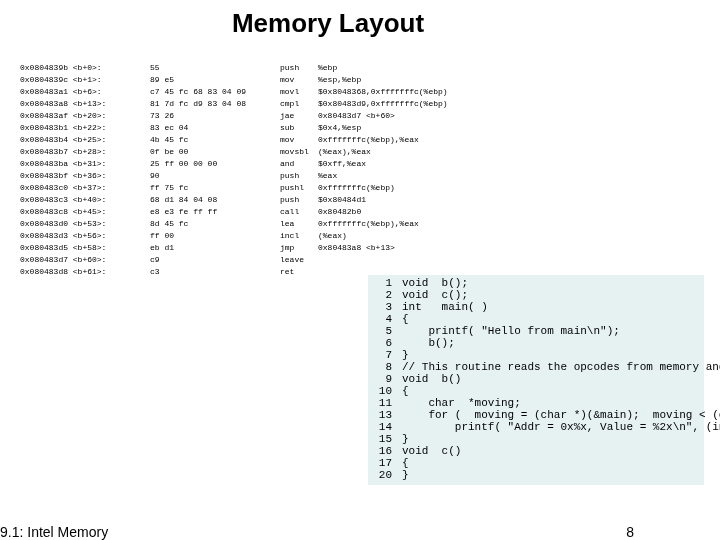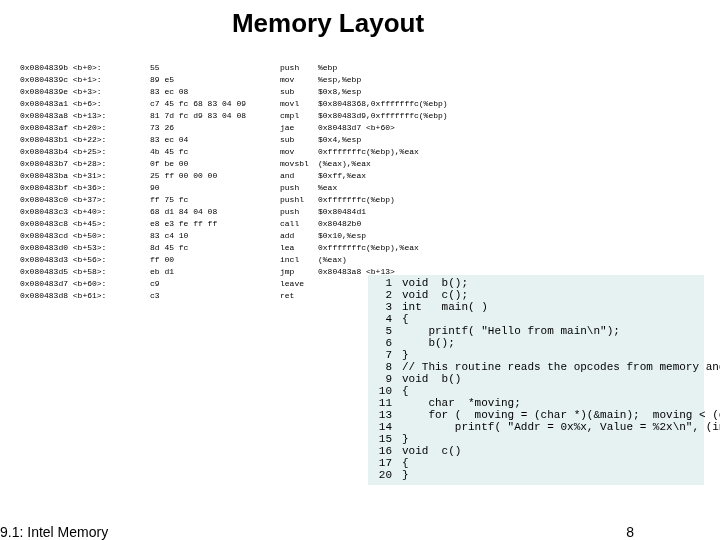--- a/index.html
+++ b/index.html
@@ -77,33 +77,31 @@
 </style>
 </head>
 <body>
 
 <div class="slide">
   <div class="title">Memory Layout</div>
 
   <div class="asm">
       <div class="row"><span class="c-addr">0x0804839b &lt;b+0&gt;:</span><span class="c-hex">55</span><span class="c-mn">push</span><span class="c-op">%ebp</span></div>
       <div class="row"><span class="c-addr">0x0804839c &lt;b+1&gt;:</span><span class="c-hex">89 e5</span><span class="c-mn">mov</span><span class="c-op">%esp,%ebp</span></div>
-      <div class="row"><span class="c-addr">0x0804839e &lt;b+3&gt;:</span><span class="c-hex">83 ec 08</span><span class="c-mn">sub</span><span class="c-op">$0x8,%esp</span></div>
       <div class="row"><span class="c-addr">0x080483a1 &lt;b+6&gt;:</span><span class="c-hex">c7 45 fc 68 83 04 09</span><span class="c-mn">movl</span><span class="c-op">$0x8048368,0xfffffffc(%ebp)</span></div>
       <div class="row"><span class="c-addr">0x080483a8 &lt;b+13&gt;:</span><span class="c-hex">81 7d fc d9 83 04 08</span><span class="c-mn">cmpl</span><span class="c-op">$0x80483d9,0xfffffffc(%ebp)</span></div>
       <div class="row"><span class="c-addr">0x080483af &lt;b+20&gt;:</span><span class="c-hex">73 26</span><span class="c-mn">jae</span><span class="c-op">0x80483d7 &lt;b+60&gt;</span></div>
       <div class="row"><span class="c-addr">0x080483b1 &lt;b+22&gt;:</span><span class="c-hex">83 ec 04</span><span class="c-mn">sub</span><span class="c-op">$0x4,%esp</span></div>
       <div class="row"><span class="c-addr">0x080483b4 &lt;b+25&gt;:</span><span class="c-hex">4b 45 fc</span><span class="c-mn">mov</span><span class="c-op">0xfffffffc(%ebp),%eax</span></div>
       <div class="row"><span class="c-addr">0x080483b7 &lt;b+28&gt;:</span><span class="c-hex">0f be 00</span><span class="c-mn">movsbl</span><span class="c-op">(%eax),%eax</span></div>
       <div class="row"><span class="c-addr">0x080483ba &lt;b+31&gt;:</span><span class="c-hex">25 ff 00 00 00</span><span class="c-mn">and</span><span class="c-op">$0xff,%eax</span></div>
       <div class="row"><span class="c-addr">0x080483bf &lt;b+36&gt;:</span><span class="c-hex">90</span><span class="c-mn">push</span><span class="c-op">%eax</span></div>
       <div class="row"><span class="c-addr">0x080483c0 &lt;b+37&gt;:</span><span class="c-hex">ff 75 fc</span><span class="c-mn">pushl</span><span class="c-op">0xfffffffc(%ebp)</span></div>
       <div class="row"><span class="c-addr">0x080483c3 &lt;b+40&gt;:</span><span class="c-hex">68 d1 84 04 08</span><span class="c-mn">push</span><span class="c-op">$0x80484d1</span></div>
       <div class="row"><span class="c-addr">0x080483c8 &lt;b+45&gt;:</span><span class="c-hex">e8 e3 fe ff ff</span><span class="c-mn">call</span><span class="c-op">0x80482b0</span></div>
-      <div class="row"><span class="c-addr">0x080483cd &lt;b+50&gt;:</span><span class="c-hex">83 c4 10</span><span class="c-mn">add</span><span class="c-op">$0x10,%esp</span></div>
       <div class="row"><span class="c-addr">0x080483d0 &lt;b+53&gt;:</span><span class="c-hex">8d 45 fc</span><span class="c-mn">lea</span><span class="c-op">0xfffffffc(%ebp),%eax</span></div>
       <div class="row"><span class="c-addr">0x080483d3 &lt;b+56&gt;:</span><span class="c-hex">ff 00</span><span class="c-mn">incl</span><span class="c-op">(%eax)</span></div>
       <div class="row"><span class="c-addr">0x080483d5 &lt;b+58&gt;:</span><span class="c-hex">eb d1</span><span class="c-mn">jmp</span><span class="c-op">0x80483a8 &lt;b+13&gt;</span></div>
       <div class="row"><span class="c-addr">0x080483d7 &lt;b+60&gt;:</span><span class="c-hex">c9</span><span class="c-mn">leave</span><span class="c-op"></span></div>
       <div class="row"><span class="c-addr">0x080483d8 &lt;b+61&gt;:</span><span class="c-hex">c3</span><span class="c-mn">ret</span><span class="c-op"></span></div>
     </div>
 
   <div class="src">
       <div class="srow"><span class="ln">1</span><span>void  b();</span></div>
       <div class="srow"><span class="ln">2</span><span>void  c();</span></div>

